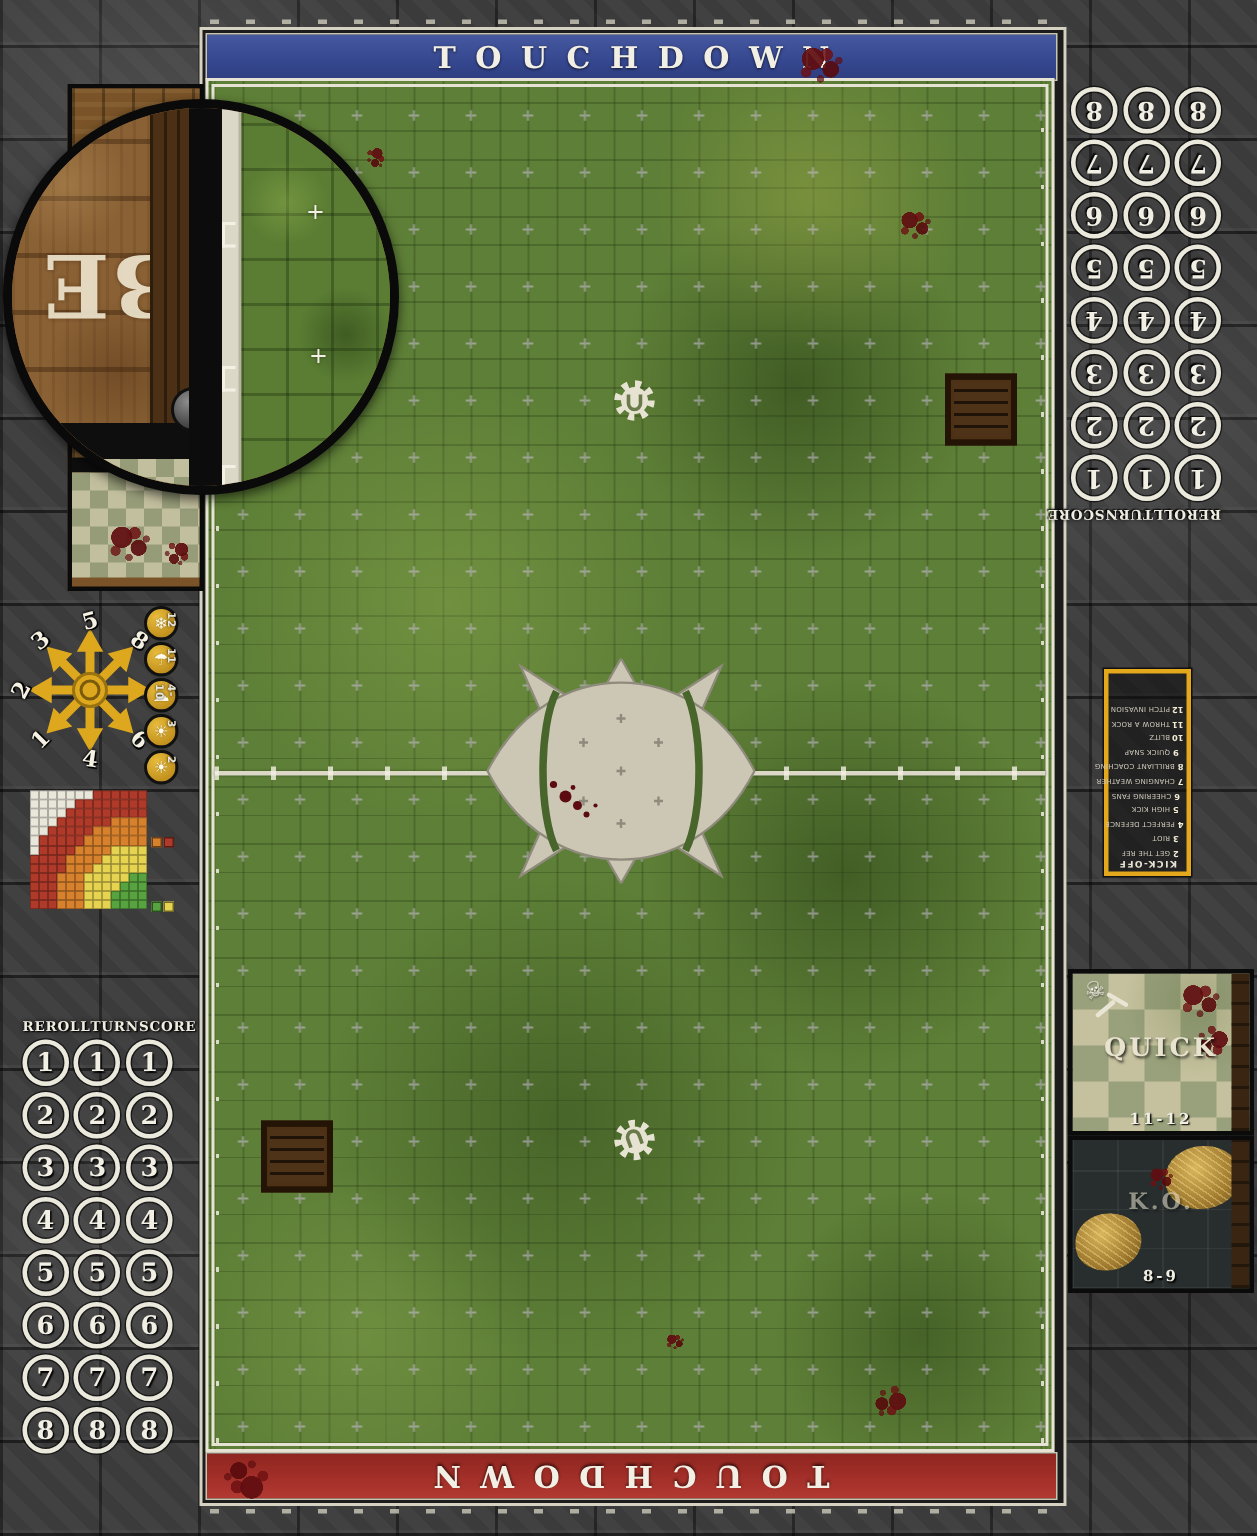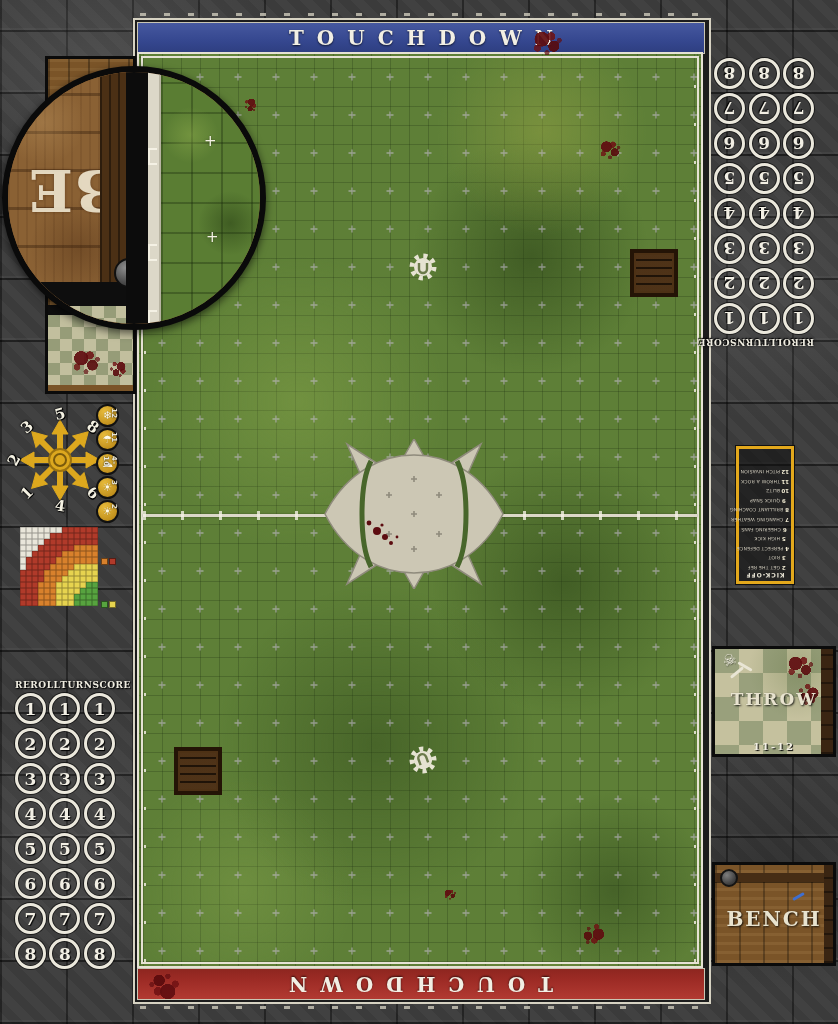--- a/index.html
+++ b/index.html
@@ -608,25 +608,26 @@
 
 <div class="abs dugout-right">
 
   <div class="abs dug-panel panel-morgue">
     <span class="skull-glyph" style="left:8px;top:2px;font-size:15px;transform:rotate(-20deg);">☠</span>
     <div class="bone" style="left:22px;top:16px;transform:rotate(30deg);"></div>
     <div class="bone" style="left:14px;top:22px;transform:rotate(-40deg);"></div>
     <div class="abs blood" style="left:70px;top:4px;width:30px;height:26px;z-index:2;"></div>
     <div class="abs blood" style="left:82px;top:34px;width:24px;height:24px;z-index:2;transform:rotate(120deg);"></div>
     <div class="side-plank"></div>
-    <div class="dug-label" style="top:40px;font-size:17px;">THROW</div>
+    <div class="dug-label" style="top:40px;font-size:17px;">QUICK</div>
     <div class="dug-range">11-12</div>
   </div>
 
-
-  <div class="abs dug-panel panel-bench">
-    <div class="bench-rail"></div>
-    <div class="bench-bolt"></div>
-    <div class="bench-quill"></div>
-    <div class="side-plank" style="width:9px;"></div>
-    <div class="dug-label" style="top:42px;font-size:20px;">BENCH</div>
-  </div>
+  <div class="abs dug-panel panel-ko">
+    <div class="hay" style="right:6px;top:4px;width:50px;height:42px;"></div>
+    <div class="hay" style="left:2px;bottom:12px;width:44px;height:38px;"></div>
+    <div class="abs blood" style="left:50px;top:16px;width:18px;height:18px;z-index:2;"></div>
+    <div class="side-plank"></div>
+    <div class="dug-label" style="top:32px;font-size:15px;opacity:.55;">K.O.</div>
+    <div class="dug-range">8-9</div>
+  </div>
+
 </div>
 
 </body></html>

